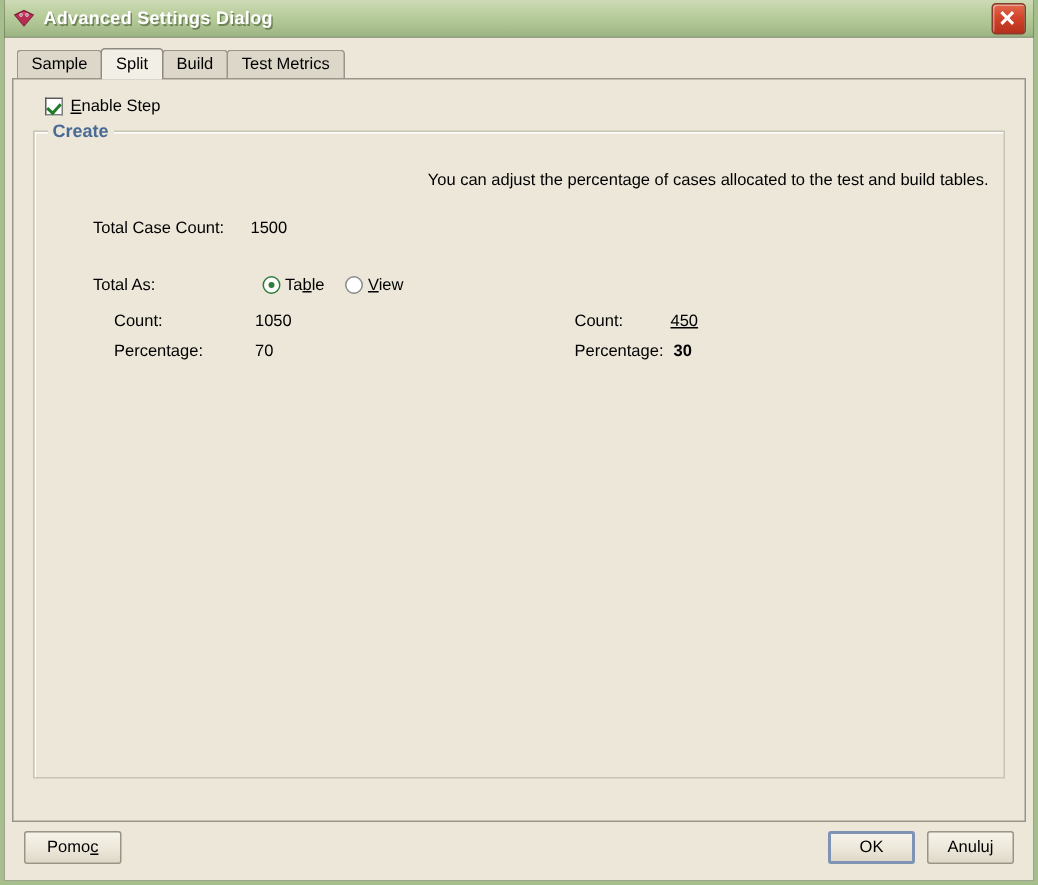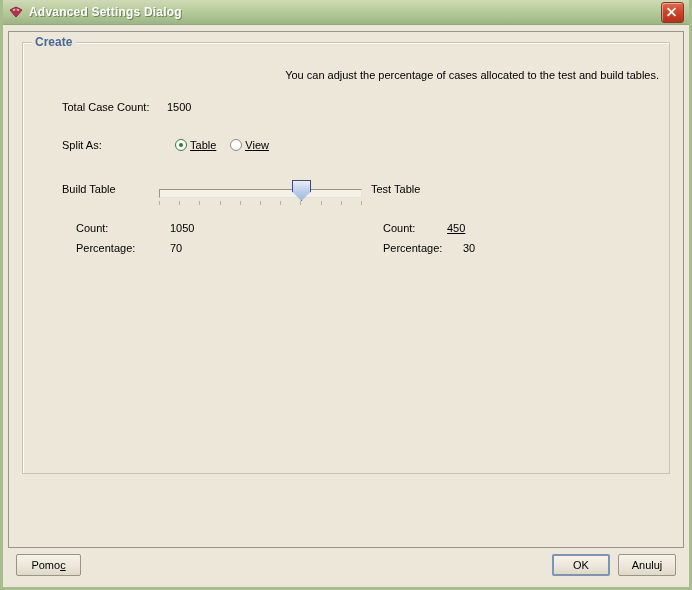--- a/index.html
+++ b/index.html
@@ -218,21 +218,21 @@
   }
   .radio.selected { border-color: #2f7d3a; }
   .radio.selected::after {
     content: "";
     position: absolute;
     left: 3px; top: 3px;
     width: 4px; height: 4px;
     border-radius: 50%;
     background: #2f7d3a;
   }
-  .radio-label { margin-right: 14px; cursor: pointer; text-decoration: underline; }
+  .radio-label { margin-right: 14px; cursor: pointer; }
 
   
   .sliderrow {
     position: relative;
     margin-top: 27px;
     height: 32px;
   }
   .lbl-build {
     position: absolute;
     left: 29px; top: 5px;
@@ -292,21 +292,21 @@
     height: 40px;
   }
   .stat-line { position: absolute; font-size: 11px; }
   .b-count-l { left: 43px;  top: 0px; }
   .b-count-v { left: 137px; top: 0px; }
   .b-pct-l   { left: 43px;  top: 20px; }
   .b-pct-v   { left: 137px; top: 20px; }
   .t-count-l { left: 350px; top: 0px; }
   .t-count-v { left: 414px; top: 0px; text-decoration: underline; }
   .t-pct-l   { left: 350px; top: 20px; }
-  .t-pct-v   { left: 430px; top: 20px; }
+  .t-pct-v   { left: 416px; top: 20px; font-weight: bold; }
 
   
   .footer {
     flex: 0 0 34px;
     height: 34px;
     display: flex;
     align-items: center;
     padding: 0 8px;
     box-sizing: border-box;
     background: #ece7d9;
@@ -351,67 +351,54 @@
         <circle cx="6" cy="6" r="0.5" fill="#111111"></circle>
         <circle cx="10" cy="6" r="0.5" fill="#111111"></circle>
       </svg>
     </span>
     <span class="title-text">Advanced Settings Dialog</span>
     <span class="close-btn"></span>
   </div>
 
   <div class="client">
 
+    <div class="tabstrip">
+      <div class="tab">Sample</div>
+      <div class="tab active">Split</div>
+      <div class="tab">Build</div>
+      <div class="tab">Test Metrics</div>
+    </div>
 
     <div class="tabpanel">
 
+      <div class="checkrow">
+        <span class="checkbox checked"></span>
+        <span><span class="mn">E</span><span>nable Step</span></span>
+      </div>
 
       <fieldset class="groupbox" style="border:1px solid #c9c3b3; margin:0 1px;">
         <span class="groupbox-title">Create</span>
 
         <div class="desc">You can adjust the percentage of cases allocated to the test and build tables.</div>
 
         <div class="row row-case">
           <span class="lbl-case">Total Case Count:</span>
           <span class="val-case">1500</span>
         </div>
 
         <div class="row row-createas">
-          <span class="lbl-createas">Split As:</span>
+          <span class="lbl-createas">Total As:</span>
           <span class="radio-group">
             <span class="radio selected"></span>
             <span class="radio-label"><span>Ta</span><span class="mn">b</span><span>le</span></span>
             <span class="radio"></span>
             <span class="radio-label"><span class="mn">V</span><span>iew</span></span>
           </span>
         </div>
 
-        <div class="sliderrow">
-          <span class="lbl-build">Build Table</span>
-          <span class="lbl-test">Test Table</span>
-          <div class="slider">
-            <div class="slider-track"></div>
-            <div class="slider-ticks" id="slider-ticks">
-                <i style="left: 0px;"></i>
-                <i style="left: 20px;"></i>
-                <i style="left: 40px;"></i>
-                <i style="left: 61px;"></i>
-                <i style="left: 81px;"></i>
-                <i style="left: 101px;"></i>
-                <i style="left: 121px;"></i>
-                <i style="left: 141px;"></i>
-                <i style="left: 162px;"></i>
-                <i style="left: 182px;"></i>
-                <i style="left: 202px;"></i>
-              </div>
-            <div class="slider-thumb" id="slider-thumb" style="left: 142px;">
-              <div class="sh"></div>
-            </div>
-          </div>
-        </div>
 
         <div class="stats">
           <span class="stat-line b-count-l">Count:</span>
           <span class="stat-line b-count-v">1050</span>
           <span class="stat-line b-pct-l">Percentage:</span>
           <span class="stat-line b-pct-v">70</span>
           <span class="stat-line t-count-l">Count:</span>
           <span class="stat-line t-count-v">450</span>
           <span class="stat-line t-pct-l">Percentage:</span>
           <span class="stat-line t-pct-v">30</span>

